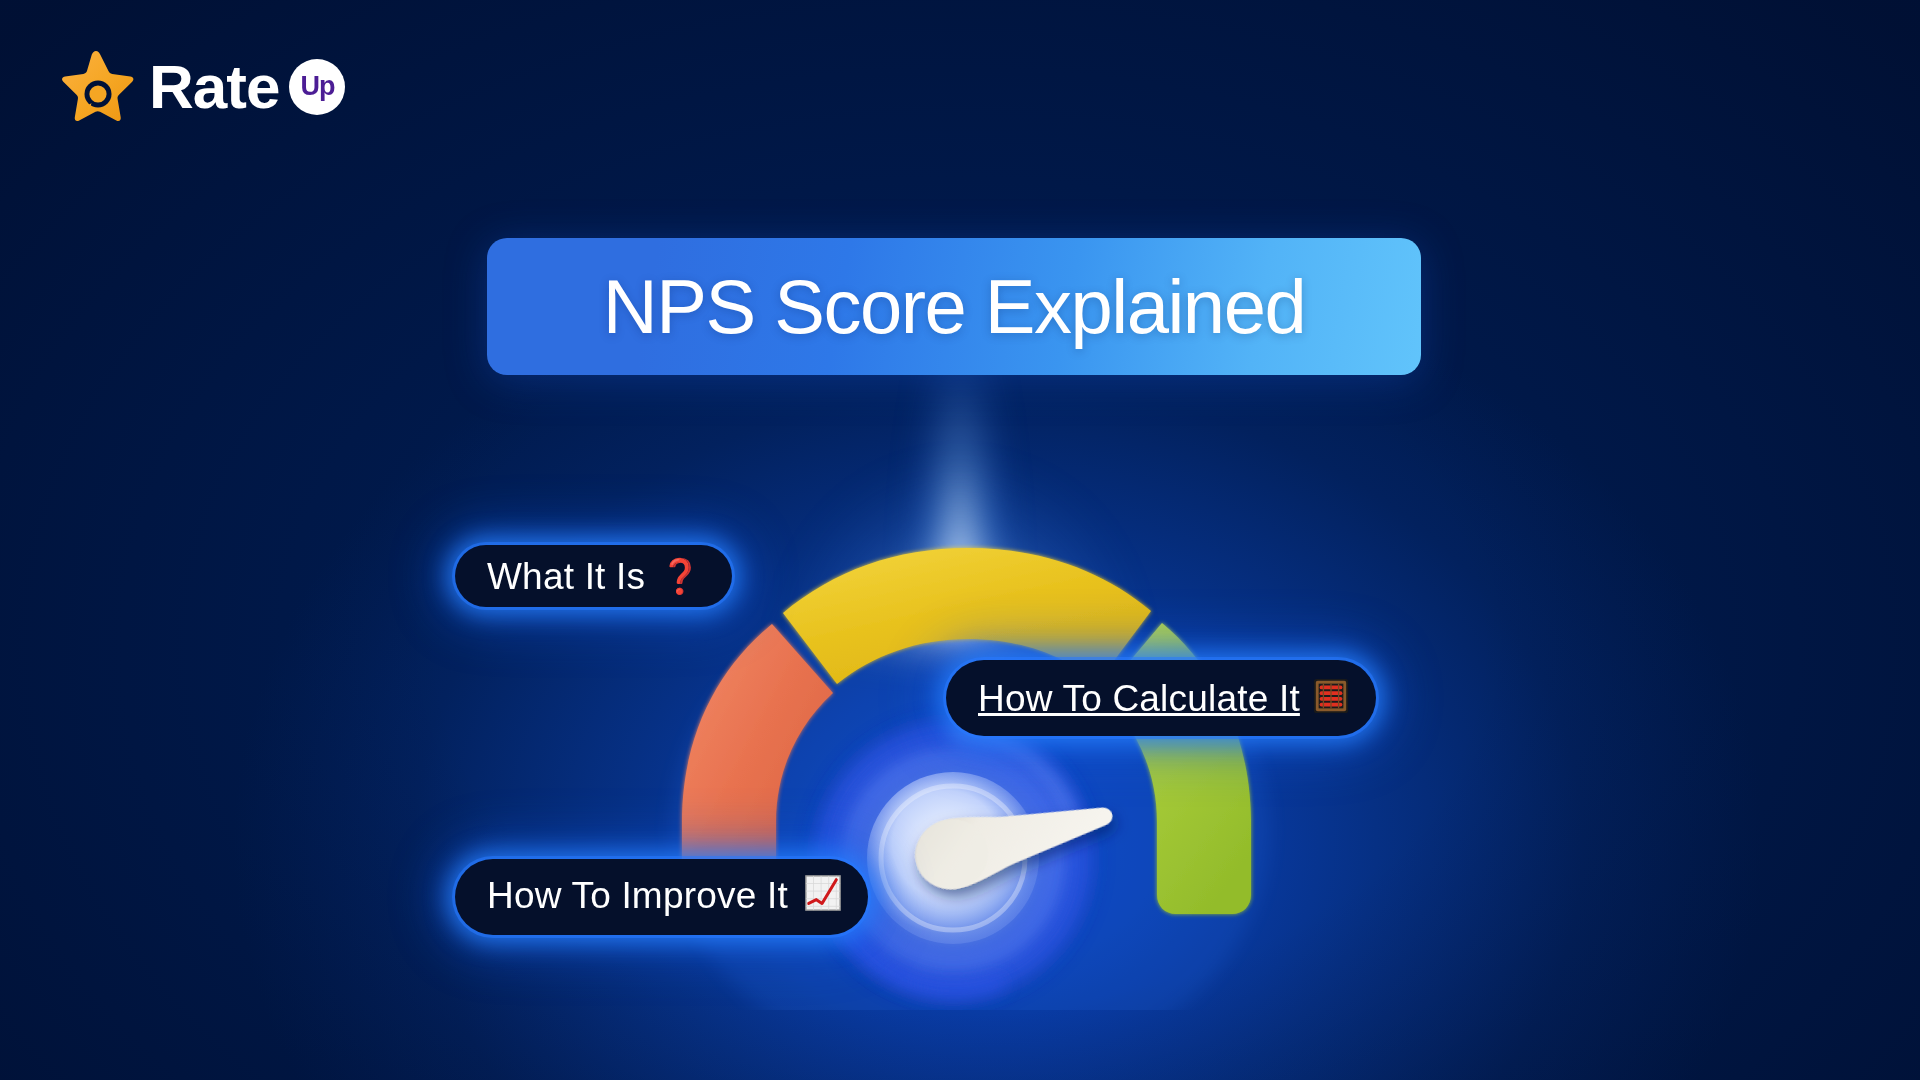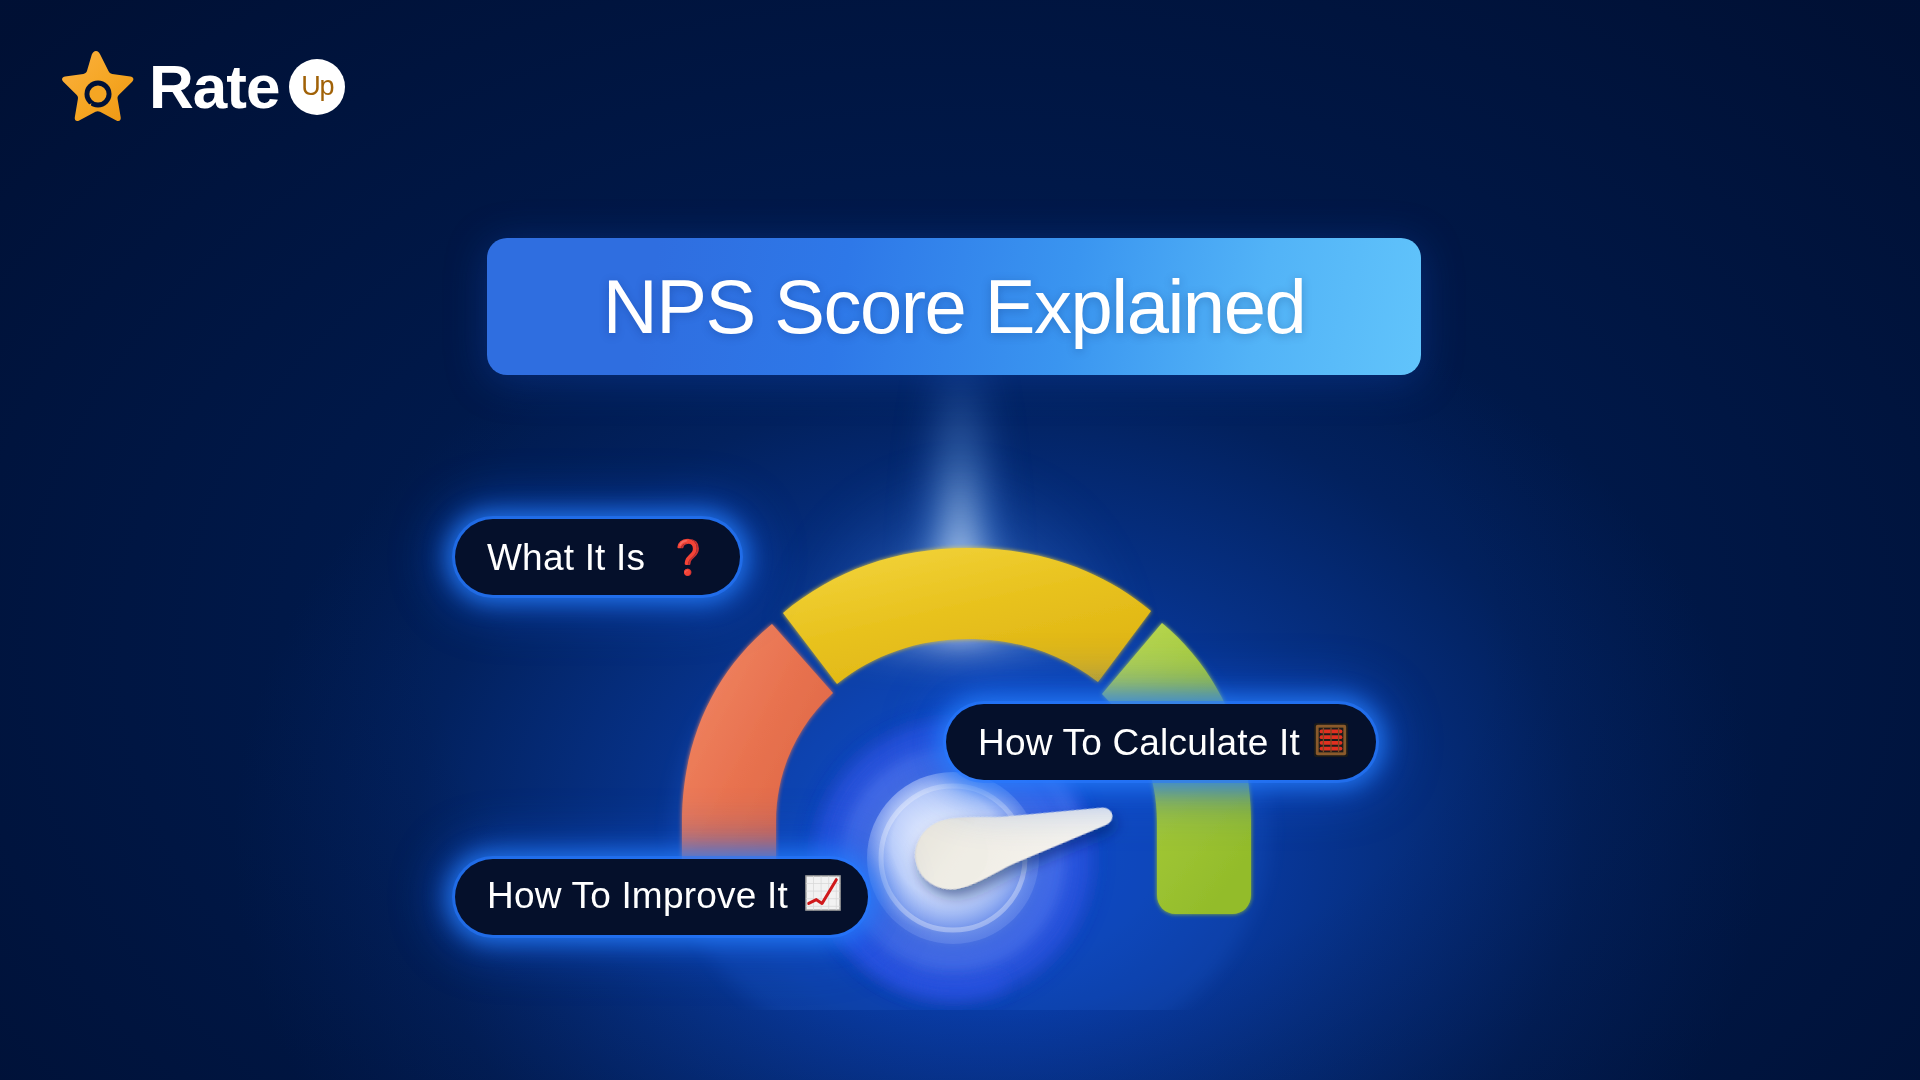--- a/index.html
+++ b/index.html
@@ -51,22 +51,22 @@
     z-index:40;
   }
   #logo .star-wrap{ width:78px; height:78px; }
   #logo .word{
     font-size:62px; font-weight:700; color:#ffffff;
     letter-spacing:-1px; line-height:1;
     display:flex; align-items:center; gap:10px;
   }
   #logo .up-badge{
     width:56px; height:56px; border-radius:50%;
-    background:#ffffff; color:#a16207;
-    font-size:27px; font-weight:400;
+    background:#ffffff; color:#4c1d95;
+    font-size:27px; font-weight:700;
     display:flex; align-items:center; justify-content:center;
     line-height:1; padding-bottom:2px;
   }
 
   
   #title-banner{
     position:absolute;
     left:487px; top:238px;
     width:934px; height:137px;
     border-radius:20px;
@@ -105,26 +105,26 @@
     z-index:30;
   }
   .pill .pill-label{
     font-size:37px; font-weight:400; letter-spacing:.2px; line-height:1;
   }
   .pill .pill-emoji{
     font-size:34px; line-height:1; display:inline-block;
   }
 
   #pill-what{
-    left:455px; top:519px;
-    height:76px; padding:0 30px 0 32px; gap:22px;
+    left:455px; top:545px;
+    height:62px; padding:0 30px 0 32px; gap:14px;
   }
   #pill-calc{
-    left:946px; top:704px;
-    height:76px; padding:0 26px 0 32px; gap:12px;
+    left:946px; top:660px;
+    height:76px; padding:0 26px 0 32px; gap:12px;text-decoration:underline;
   }
   #pill-improve{
     left:455px; top:859px;
     height:76px; padding:0 26px 4px 32px; gap:16px;
   }
 
   
   .glyph-question{ color:#e8192c; font-size:42px; font-weight:700; }
   .glyph-abacus{ width:38px; height:38px; display:inline-block; }
   .glyph-chart{ width:38px; height:38px; display:inline-block; }

